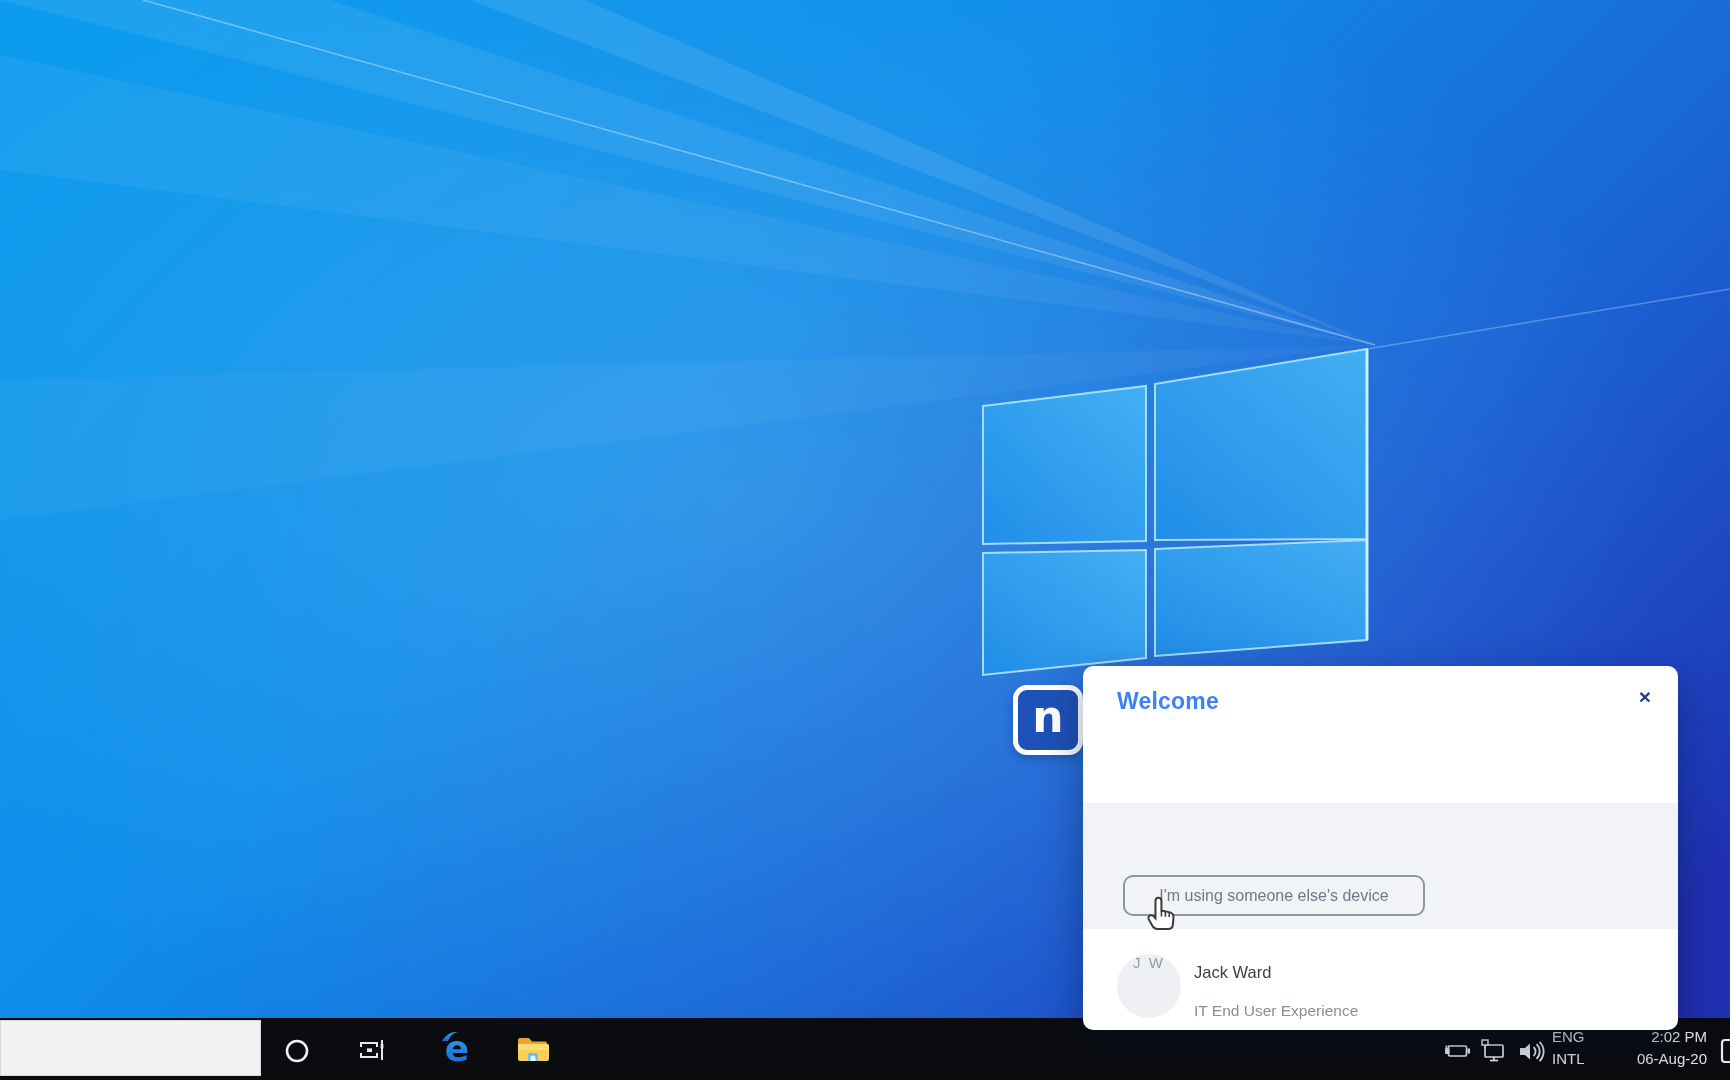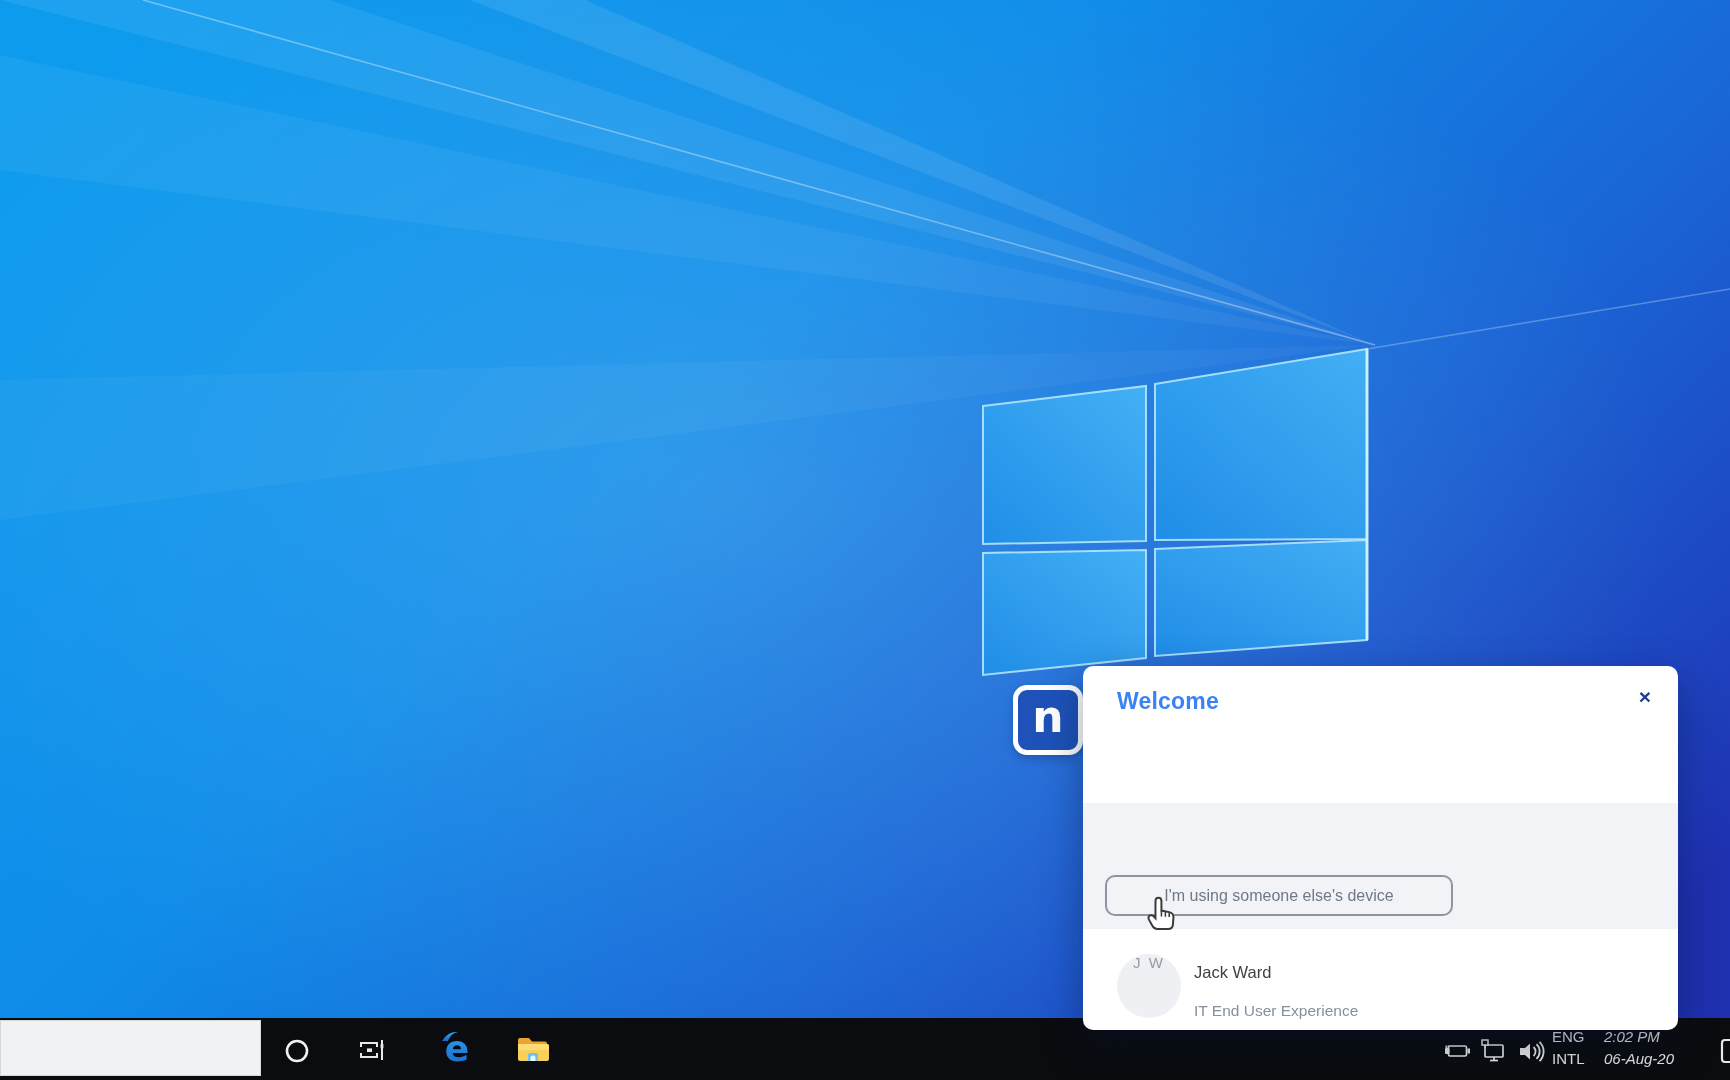--- a/index.html
+++ b/index.html
@@ -17,40 +17,40 @@
     box-shadow:0 4px 10px rgba(0,20,60,.25);}
   #nx-badge span{color:#fff;font-weight:700;font-size:44px;line-height:1;
     font-family:"DejaVu Sans",sans-serif;margin-top:-6px;}
 
   
   #taskbar{left:0;top:1018px;width:1730px;height:62px;background:#0b0c0f;z-index:3;}
   #search-box{left:0;top:1020px;width:261px;height:56px;background:#f1f2f3;
     border:1px solid #d8d8d8;box-sizing:border-box;z-index:4;}
   .tb-icon{z-index:4;display:flex;align-items:center;justify-content:center;cursor:pointer;}
   #tray-text{z-index:4;color:#e6e6e6;font-size:15px;line-height:22px;}
-  #tray-text .row{display:flex;}
+  #tray-text .row{display:flex;gap:8px;}
   #tray-text .lang{width:52px;}
-  #tray-text .clk{width:95px;text-align:left;font-style:italic;}
+  #tray-text .clk{width:95px;text-align:right;}
 
   
   #dialog{left:1083px;top:666px;width:595px;height:364px;background:#ffffff;
     border-radius:10px;z-index:5;box-shadow:0 14px 40px rgba(0,15,50,.38);
     box-sizing:border-box;}
   #dlg-title{left:34px;top:22px;font-size:23px;color:#3b82f6;font-weight:700;
     letter-spacing:.2px;}
   #dlg-close{right:20px;top:18px;width:26px;height:26px;text-align:center;
     font-size:21px;font-weight:700;color:#1f3e8f;line-height:26px;cursor:pointer;}
   #dlg-body{left:34px;top:70px;width:482px;font-size:16px;line-height:19.5px;
     color:#8a93a0;}
   #dlg-band{left:0;top:137px;width:595px;height:126px;background:#f1f3f6;}
   .dlg-btn{background:transparent;color:#6e7987;font-size:16px;
     font-family:"Liberation Sans","DejaVu Sans",sans-serif;
     border:1.5px solid #9aa3ae;border-radius:10px;cursor:pointer;}
   #btn-primary{left:31px;top:154px;width:321px;height:40px;}
-  #btn-secondary{left:22px;top:209px;width:348px;height:41px;border-width:2px;border-color:#8d96a0;}
+  #btn-secondary{left:40px;top:209px;width:302px;height:41px;border-width:2px;border-color:#8d96a0;}
   #avatar{left:34px;top:288px;width:64px;height:64px;border-radius:50%;
     background:#eef0f3;display:flex;justify-content:center;
     color:#949ca8;font-size:15px;letter-spacing:2px;}
   #user-name{left:111px;top:297px;font-size:16.5px;color:#404040;}
   #user-role{left:111px;top:336px;font-size:15.5px;color:#868f9b;}
   #cursor{left:62px;top:226px;width:34px;height:40px;z-index:6;}
 </style>
 </head>
 <body>
 

